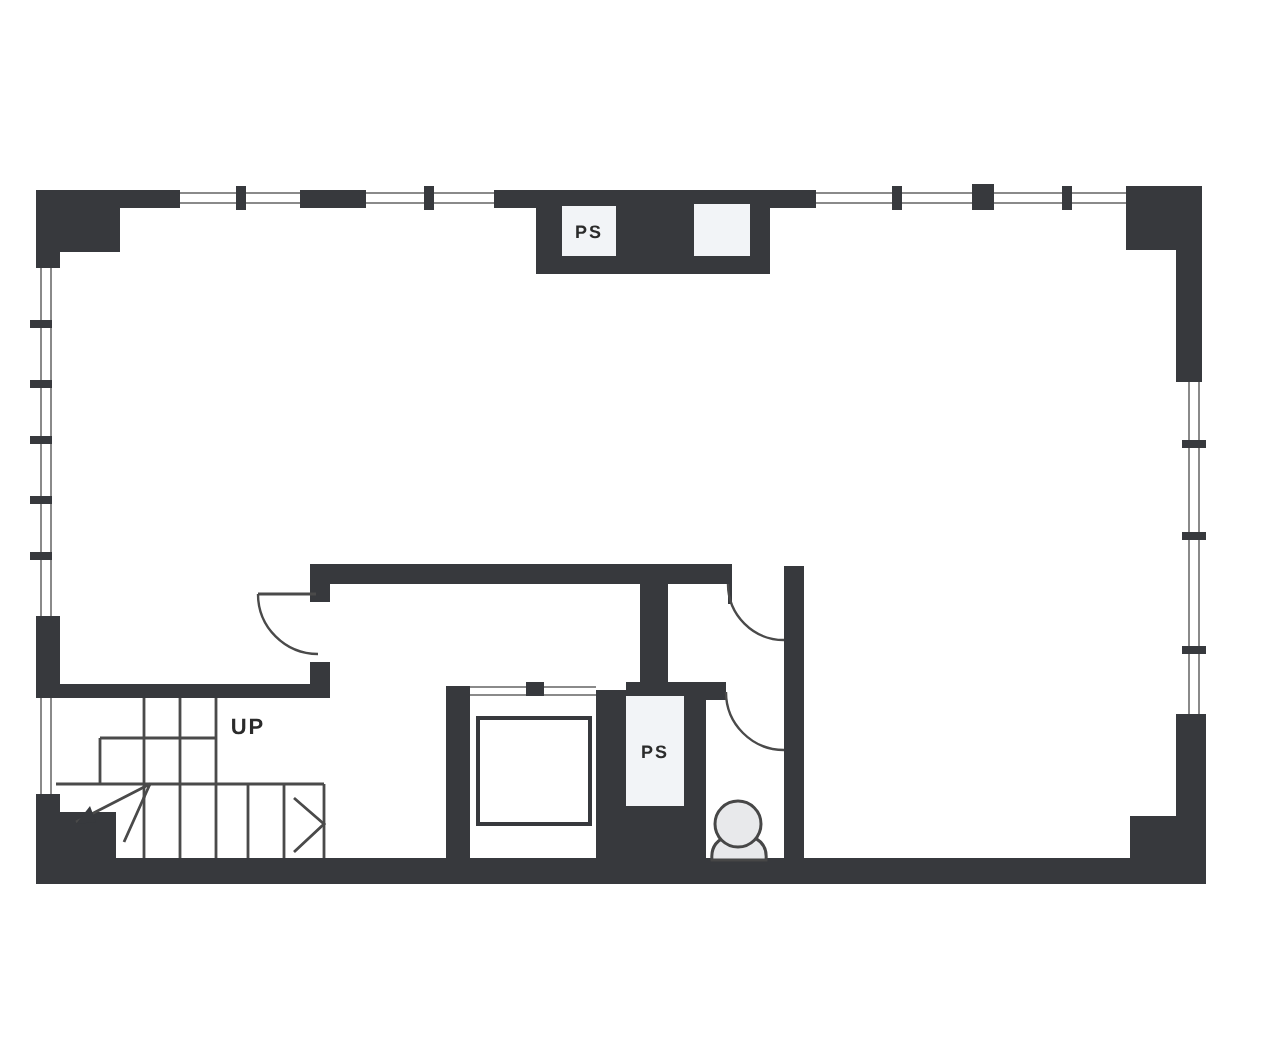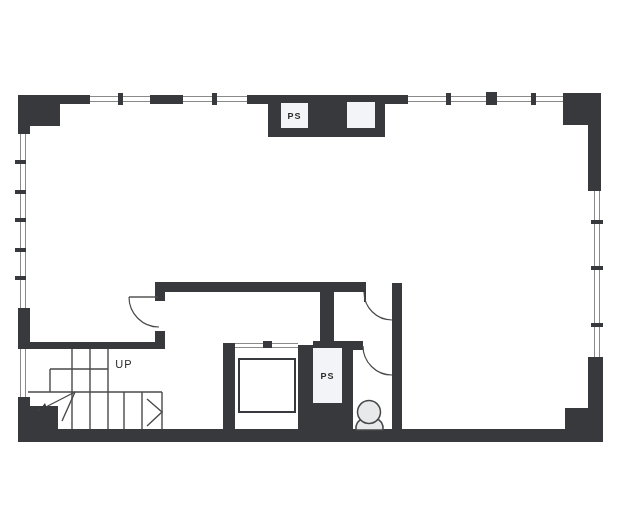--- a/index.html
+++ b/index.html
@@ -15,21 +15,21 @@
         border-left:1.5px solid var(--window_line,#8a8a8a);
         border-right:1.5px solid var(--window_line,#8a8a8a);background:#fff;}
   .tick{position:absolute;background:var(--wall,#37393d);}
   .whitebox{position:absolute;background:var(--shaft_box_fill,#f1f3f6);
         display:flex;align-items:center;justify-content:center;
         font-size:9px;font-weight:bold;letter-spacing:1px;color:var(--text,#2b2b2b);}
   .car{position:absolute;background:#fff;border:2px solid var(--wall,#37393d);box-sizing:border-box;}
   .elevdoor{position:absolute;height:5px;box-sizing:border-box;
         border-top:1.5px solid var(--window_line,#8a8a8a);
         border-bottom:1.5px solid var(--window_line,#8a8a8a);background:#fff;}
-  .label{position:absolute;color:var(--text,#2b2b2b);font-weight:400;}
+  .label{position:absolute;color:var(--text,#2b2b2b);font-weight:700;}
   #up-label{font-size:11px;letter-spacing:1px;}
   svg.linework{position:absolute;left:0;top:0;}
   .sline{stroke:var(--line,#4a4a4a);stroke-width:1.4;fill:none;}
   .sarc{stroke:var(--line,#6a6a6a);stroke-width:1.2;fill:none;}
   .sfill{fill:var(--wall,#37393d);stroke:none;}
   .fixture{fill:var(--fixture_fill,#e8e9eb);stroke:#474747;stroke-width:1.5;}
 </style>
 </head>
 <body>
 

